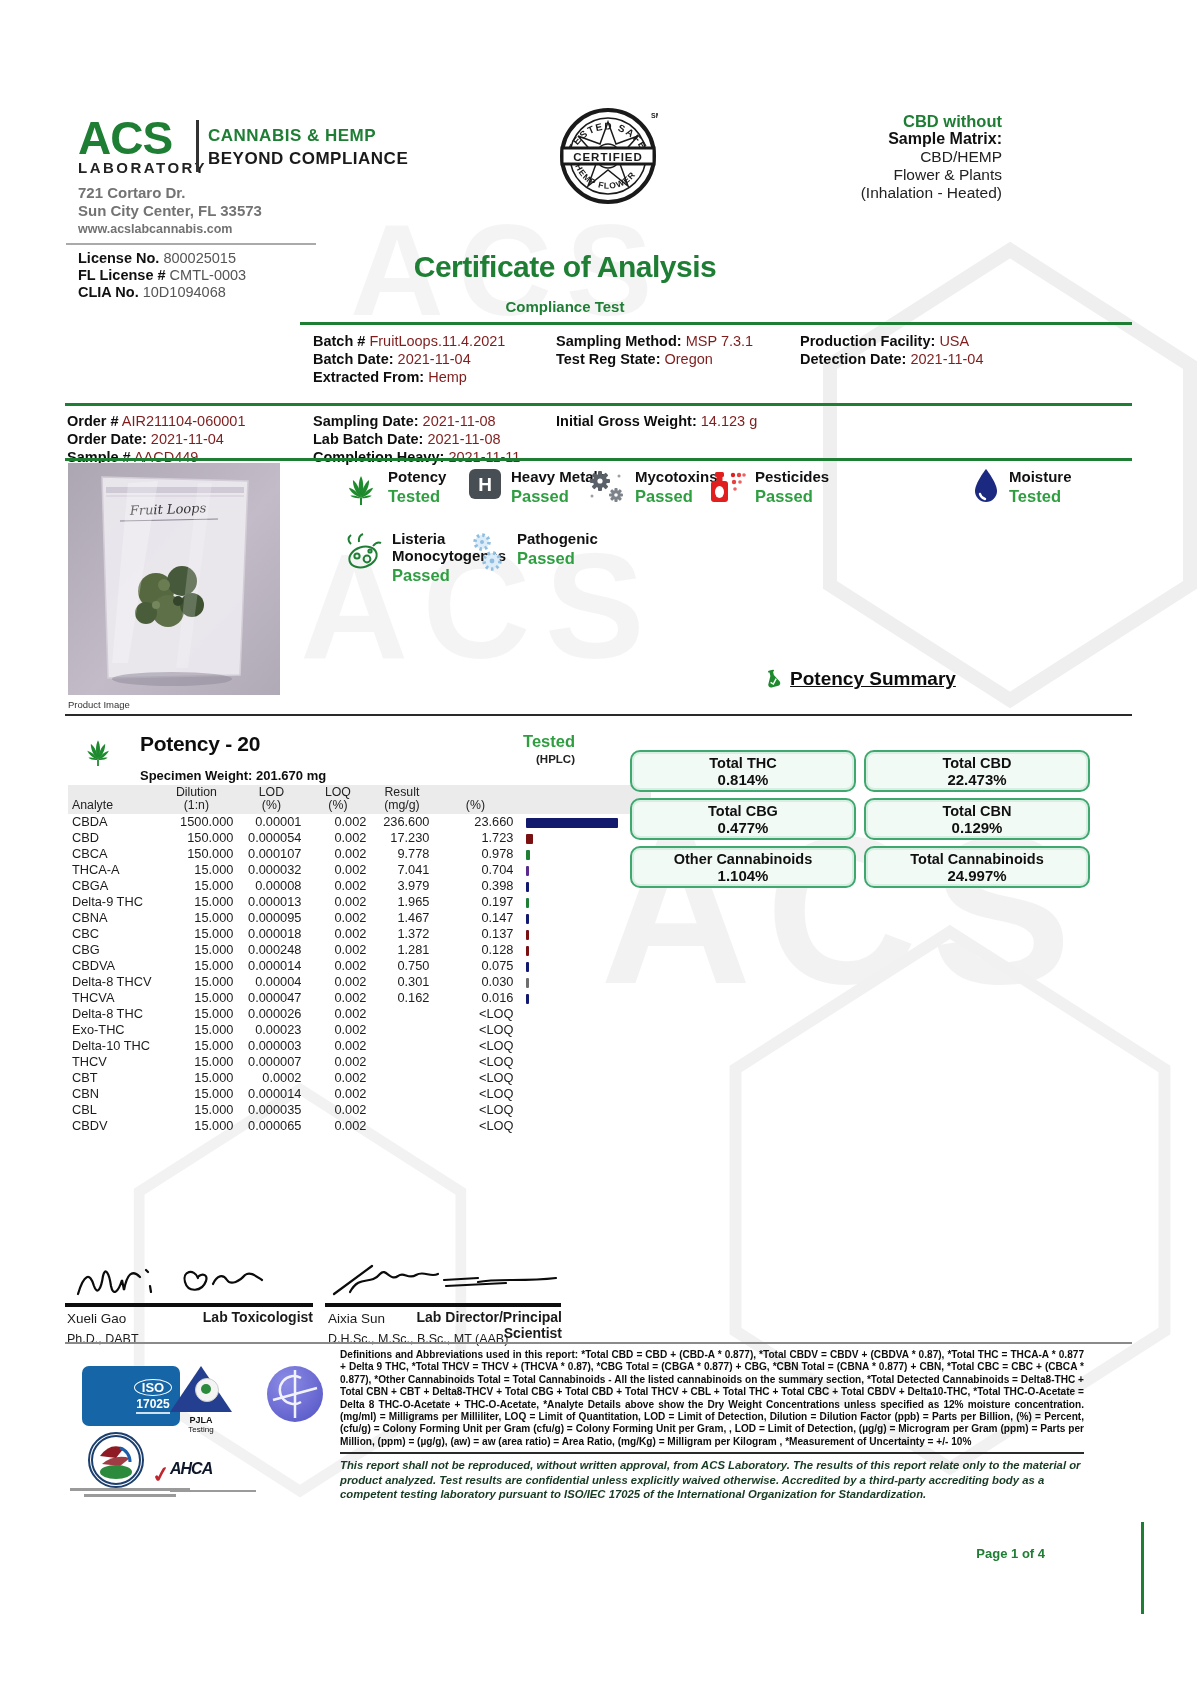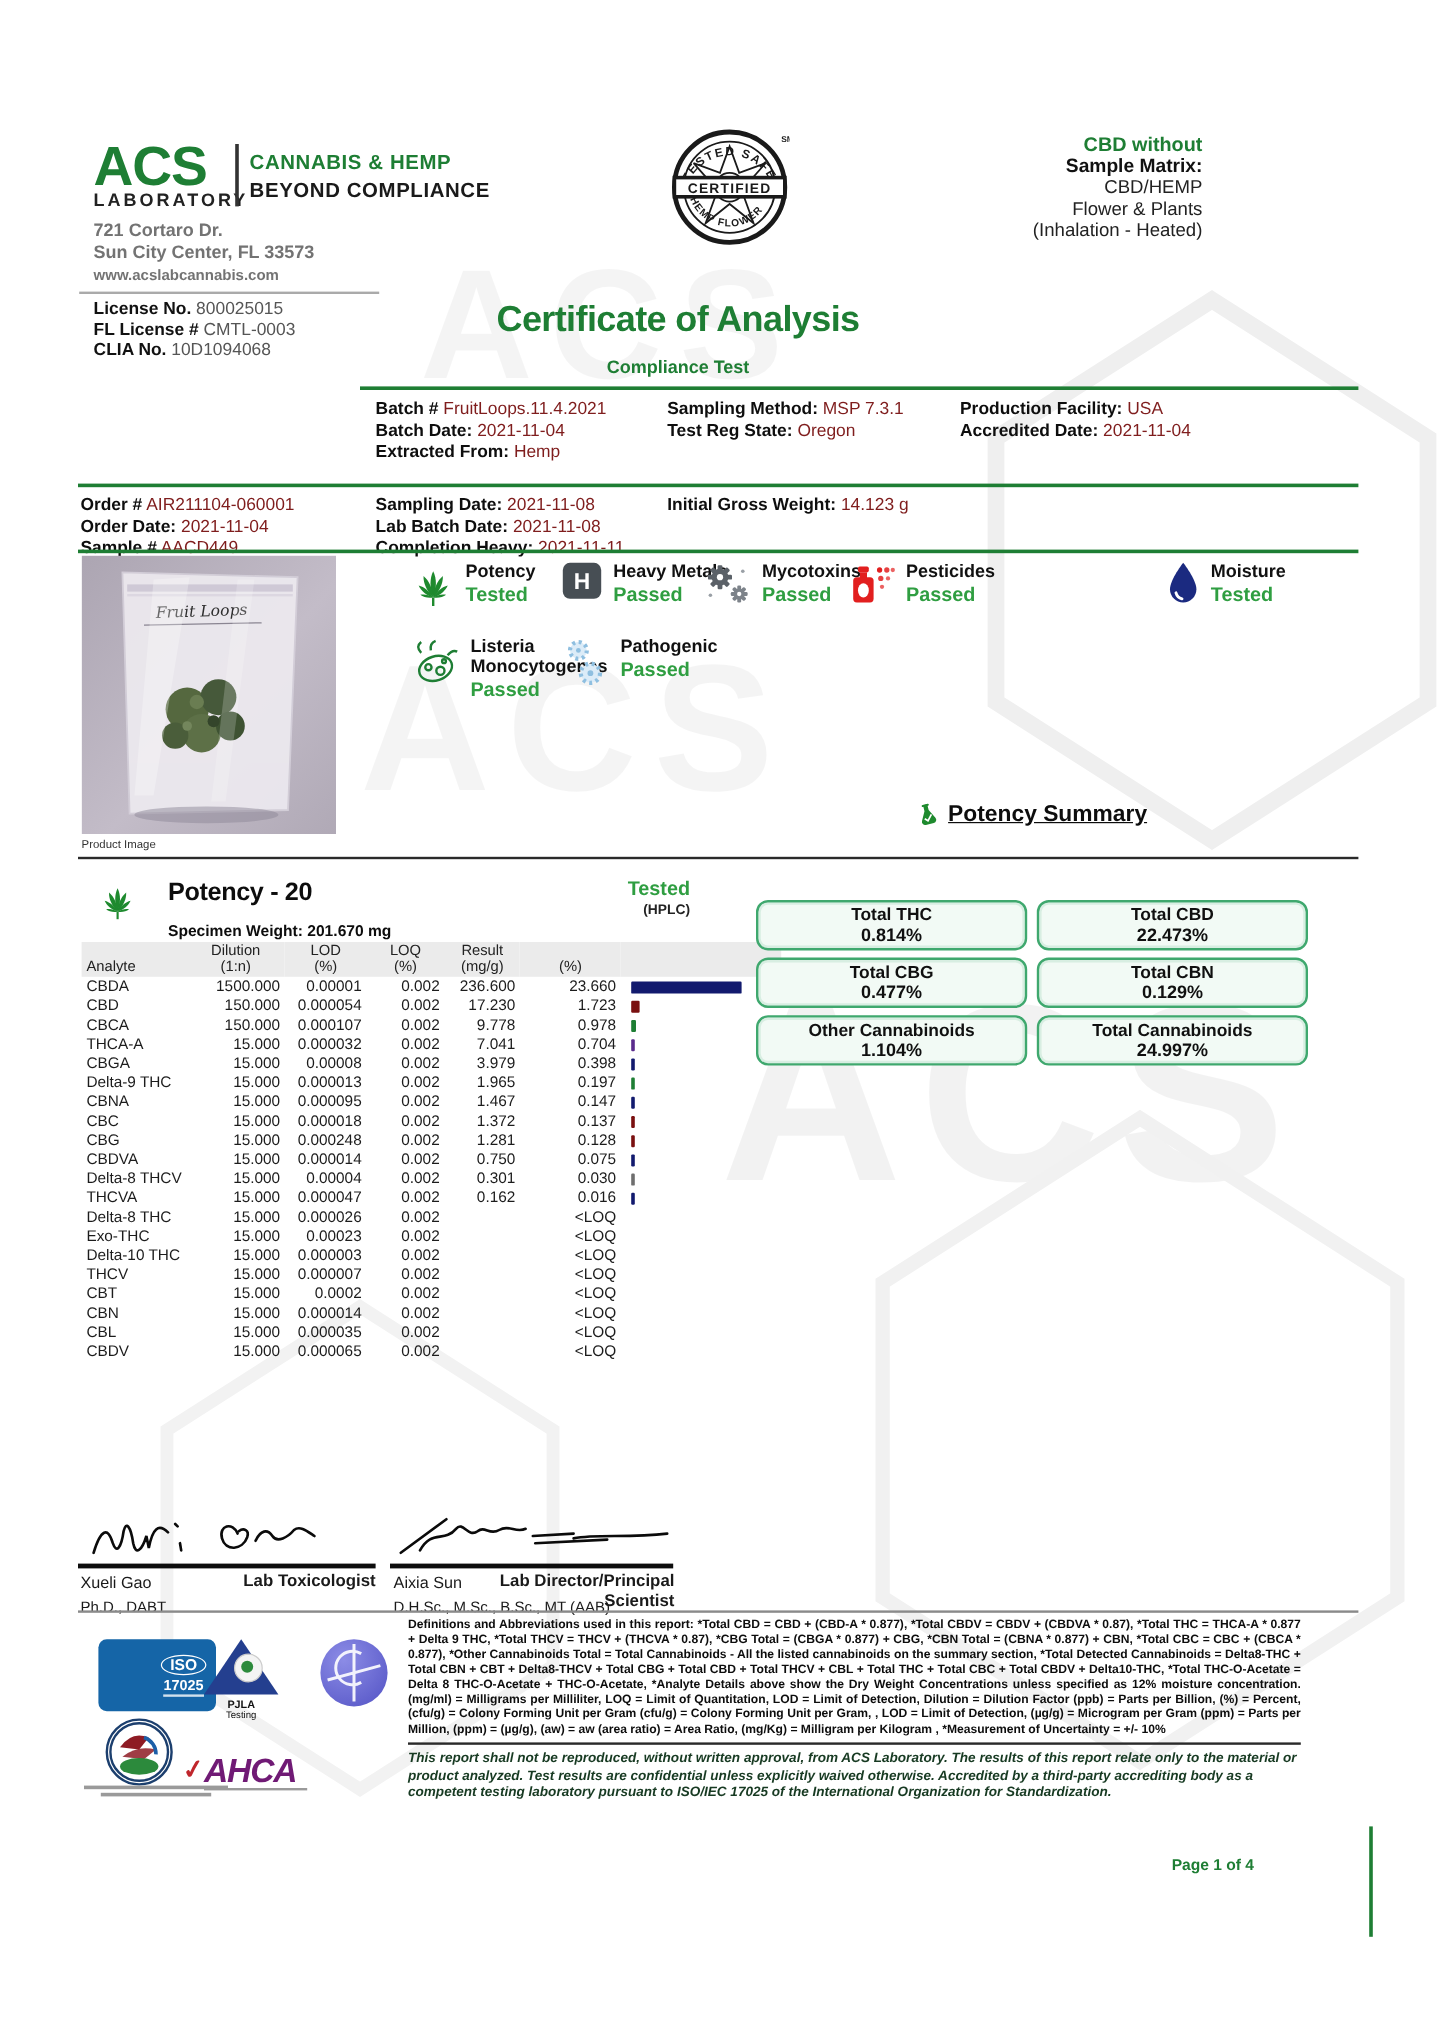--- a/index.html
+++ b/index.html
@@ -74,21 +74,21 @@
   .iso-badge .bar-w{width:34px;height:2px;background:rgba(255,255,255,.8);}
   .tri{position:absolute;width:0;height:0;border-left:31px solid transparent;border-right:31px solid transparent;
        border-bottom:46px solid #243f8f;}
   .tri-globe{position:absolute;width:22px;height:22px;border-radius:50%;background:#f4f4f4;border:1px solid #ccc;}
   .tri-dot{position:absolute;width:10px;height:10px;border-radius:50%;background:#2c8a3c;}
   .pjla-cap{font-size:9px;font-weight:bold;color:#111;text-align:center;line-height:10px;}
   .circle-logo{position:absolute;width:56px;height:56px;border-radius:50%;
                background:radial-gradient(circle at 35% 30%,#8c8ce6,#5252c4);}
   .seal-logo{position:absolute;width:52px;height:52px;border-radius:50%;border:2px solid #1c3f6e;background:#fff;overflow:hidden;}
   .cap-bar{position:absolute;height:3px;background:#9a9a9a;}
-  .ahca{position:absolute;font-size:28px;font-weight:bold;font-style:italic;color:#701a75;letter-spacing:-1px;}
+  .ahca{position:absolute;font-size:16px;font-weight:bold;font-style:italic;color:#0f172a;letter-spacing:-1px;}
   .ahca-check{position:absolute;color:#c0262c;font-size:22px;font-weight:bold;transform:rotate(-8deg);}
   .vgreen{position:absolute;width:3px;background:var(--c-green,#1e7e34);}
 </style>
 </head>
 <body>
 
 <div class="page">
 
   <div class="wm" style="left:350px;top:195px;font-size:130px;">ACS</div>
   <div class="wm" style="left:300px;top:520px;font-size:150px;">ACS</div>
@@ -164,21 +164,21 @@
     <div><b>Batch #</b> <span>FruitLoops.11.4.2021</span></div>
     <div><b>Batch Date:</b> <span>2021-11-04</span></div>
     <div><b>Extracted From:</b> <span>Hemp</span></div>
   </div>
   <div class="abs kv" style="left:556px;top:332px;width:235px;">
     <div><b>Sampling Method:</b> <span>MSP 7.3.1</span></div>
     <div><b>Test Reg State:</b> <span>Oregon</span></div>
   </div>
   <div class="abs kv" style="left:800px;top:332px;width:300px;">
     <div><b>Production Facility:</b> <span>USA</span></div>
-    <div><b>Accredited Date:</b> <span>2021-11-04</span></div>
+    <div><b>Detection Date:</b> <span>2021-11-04</span></div>
   </div>
 
   <div class="green-rule" style="left:65px;top:403px;width:1067px;"></div>
   <div class="abs kv" style="left:67px;top:412px;width:240px;">
     <div><b>Order #</b> <span>AIR211104-060001</span></div>
     <div><b>Order Date:</b> <span>2021-11-04</span></div>
     <div><b>Sample #</b> <span>AACD449</span></div>
   </div>
   <div class="abs kv" style="left:313px;top:412px;width:240px;">
     <div><b>Sampling Date:</b> <span>2021-11-08</span></div>

